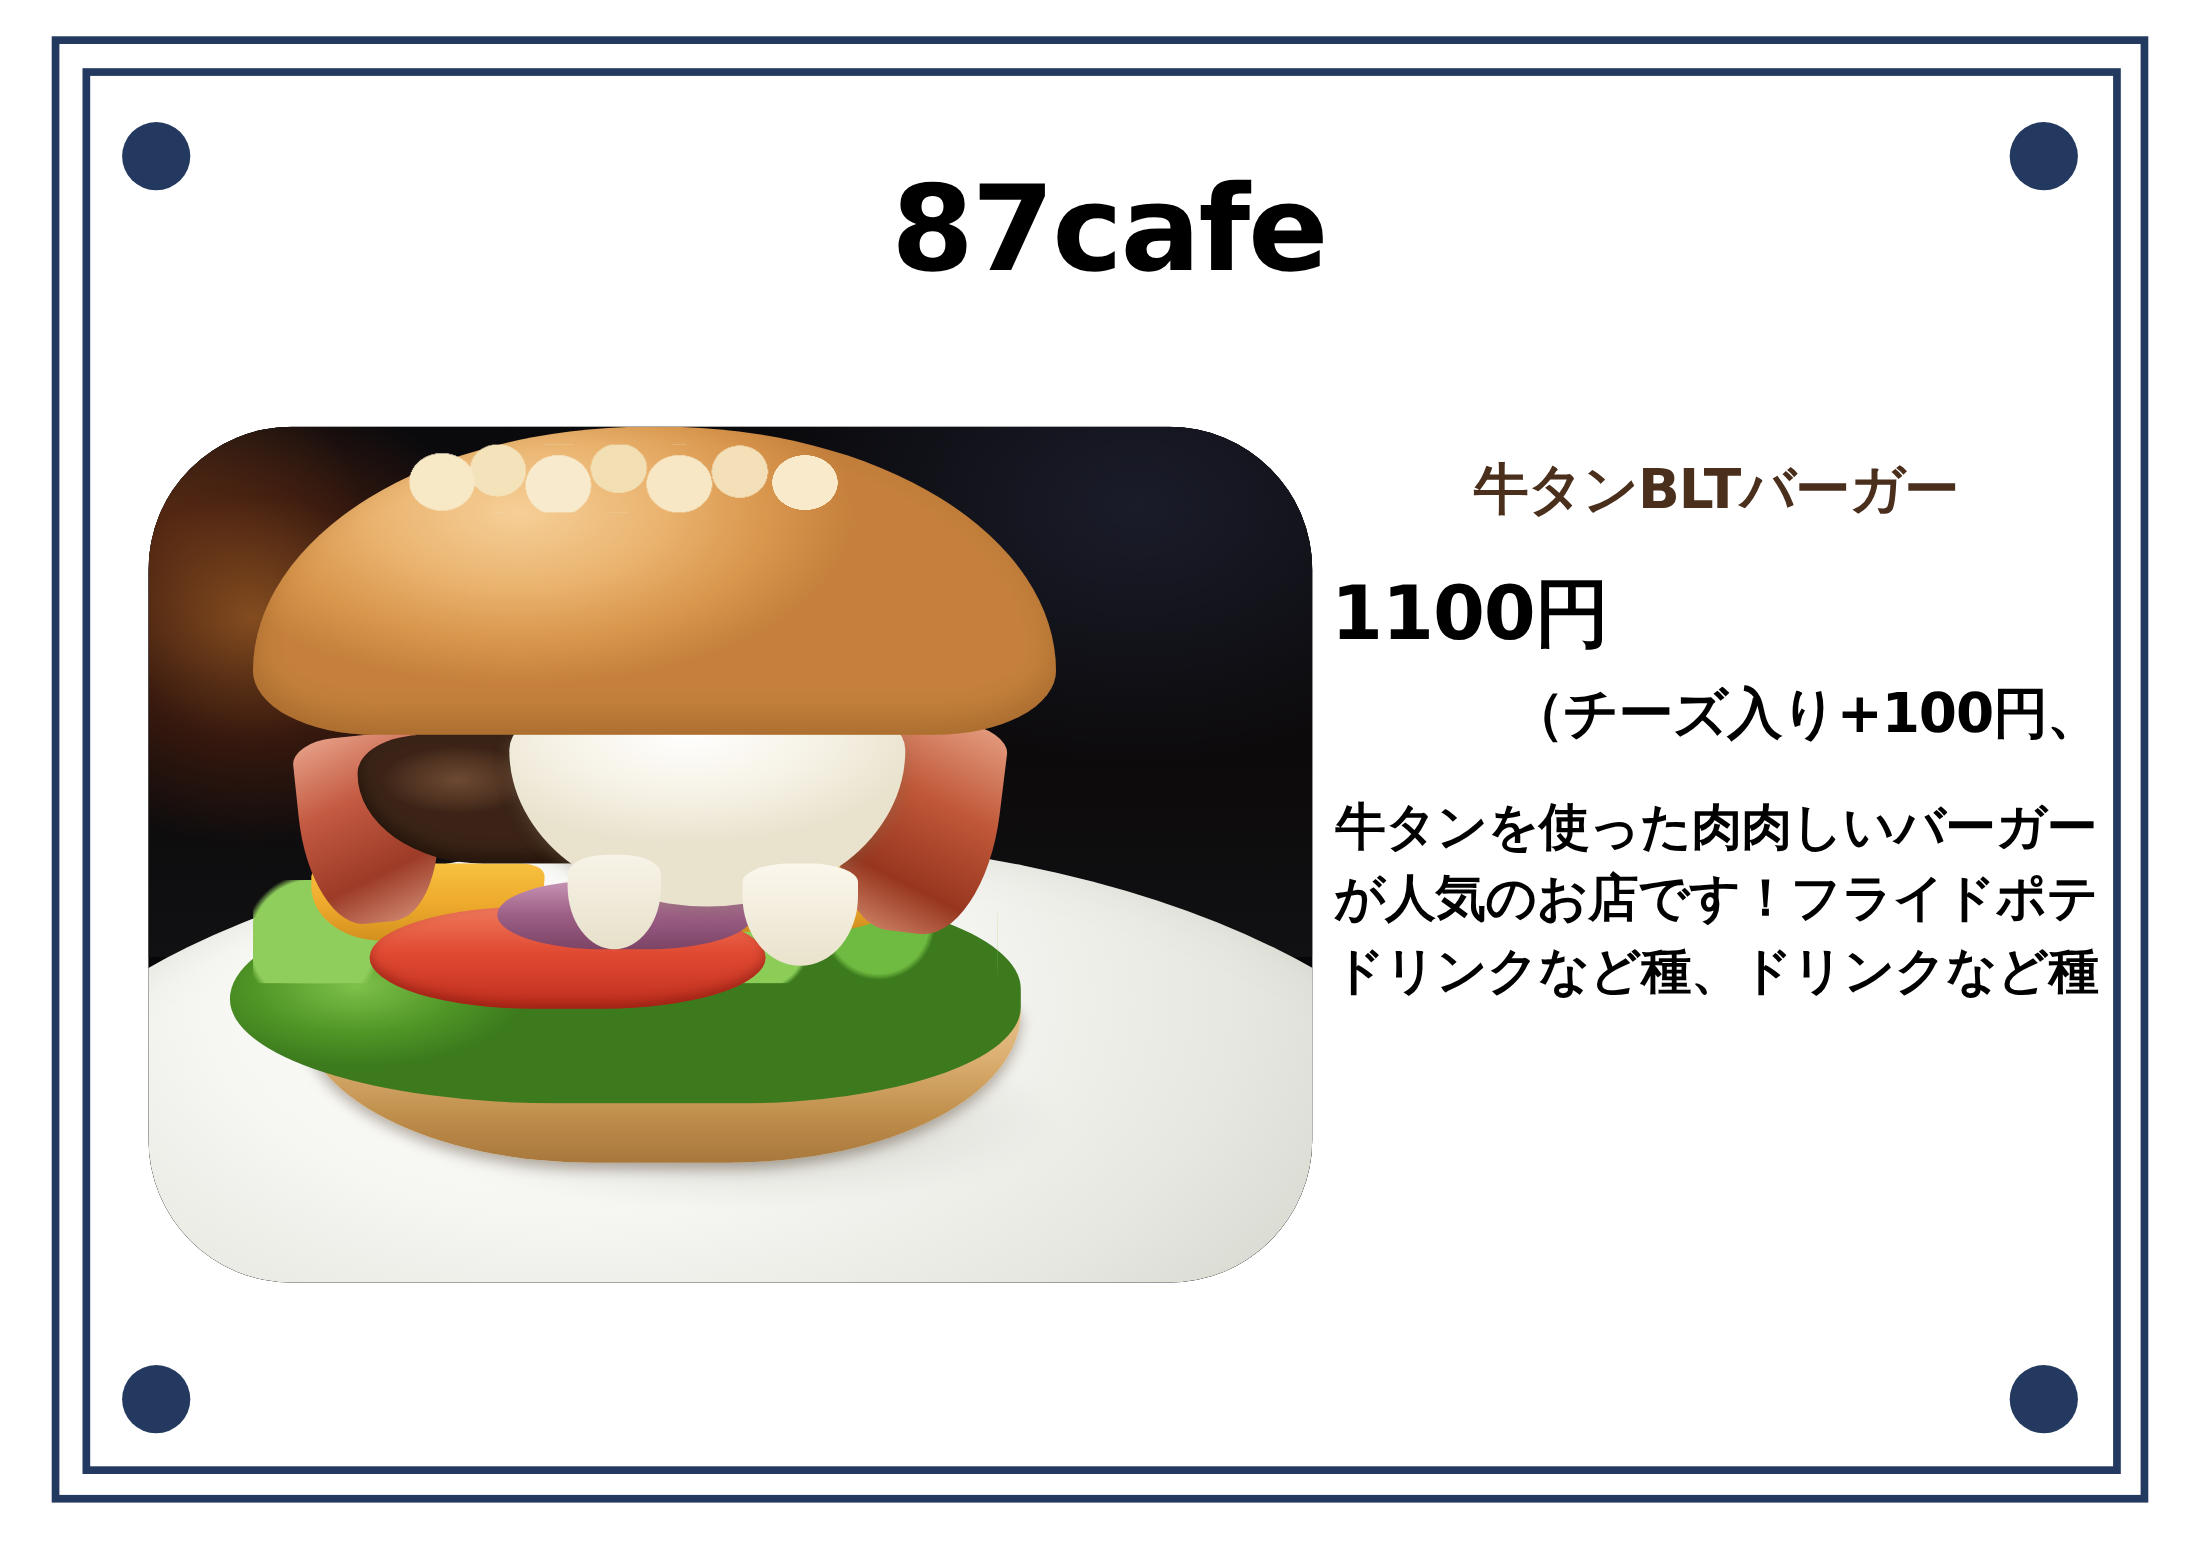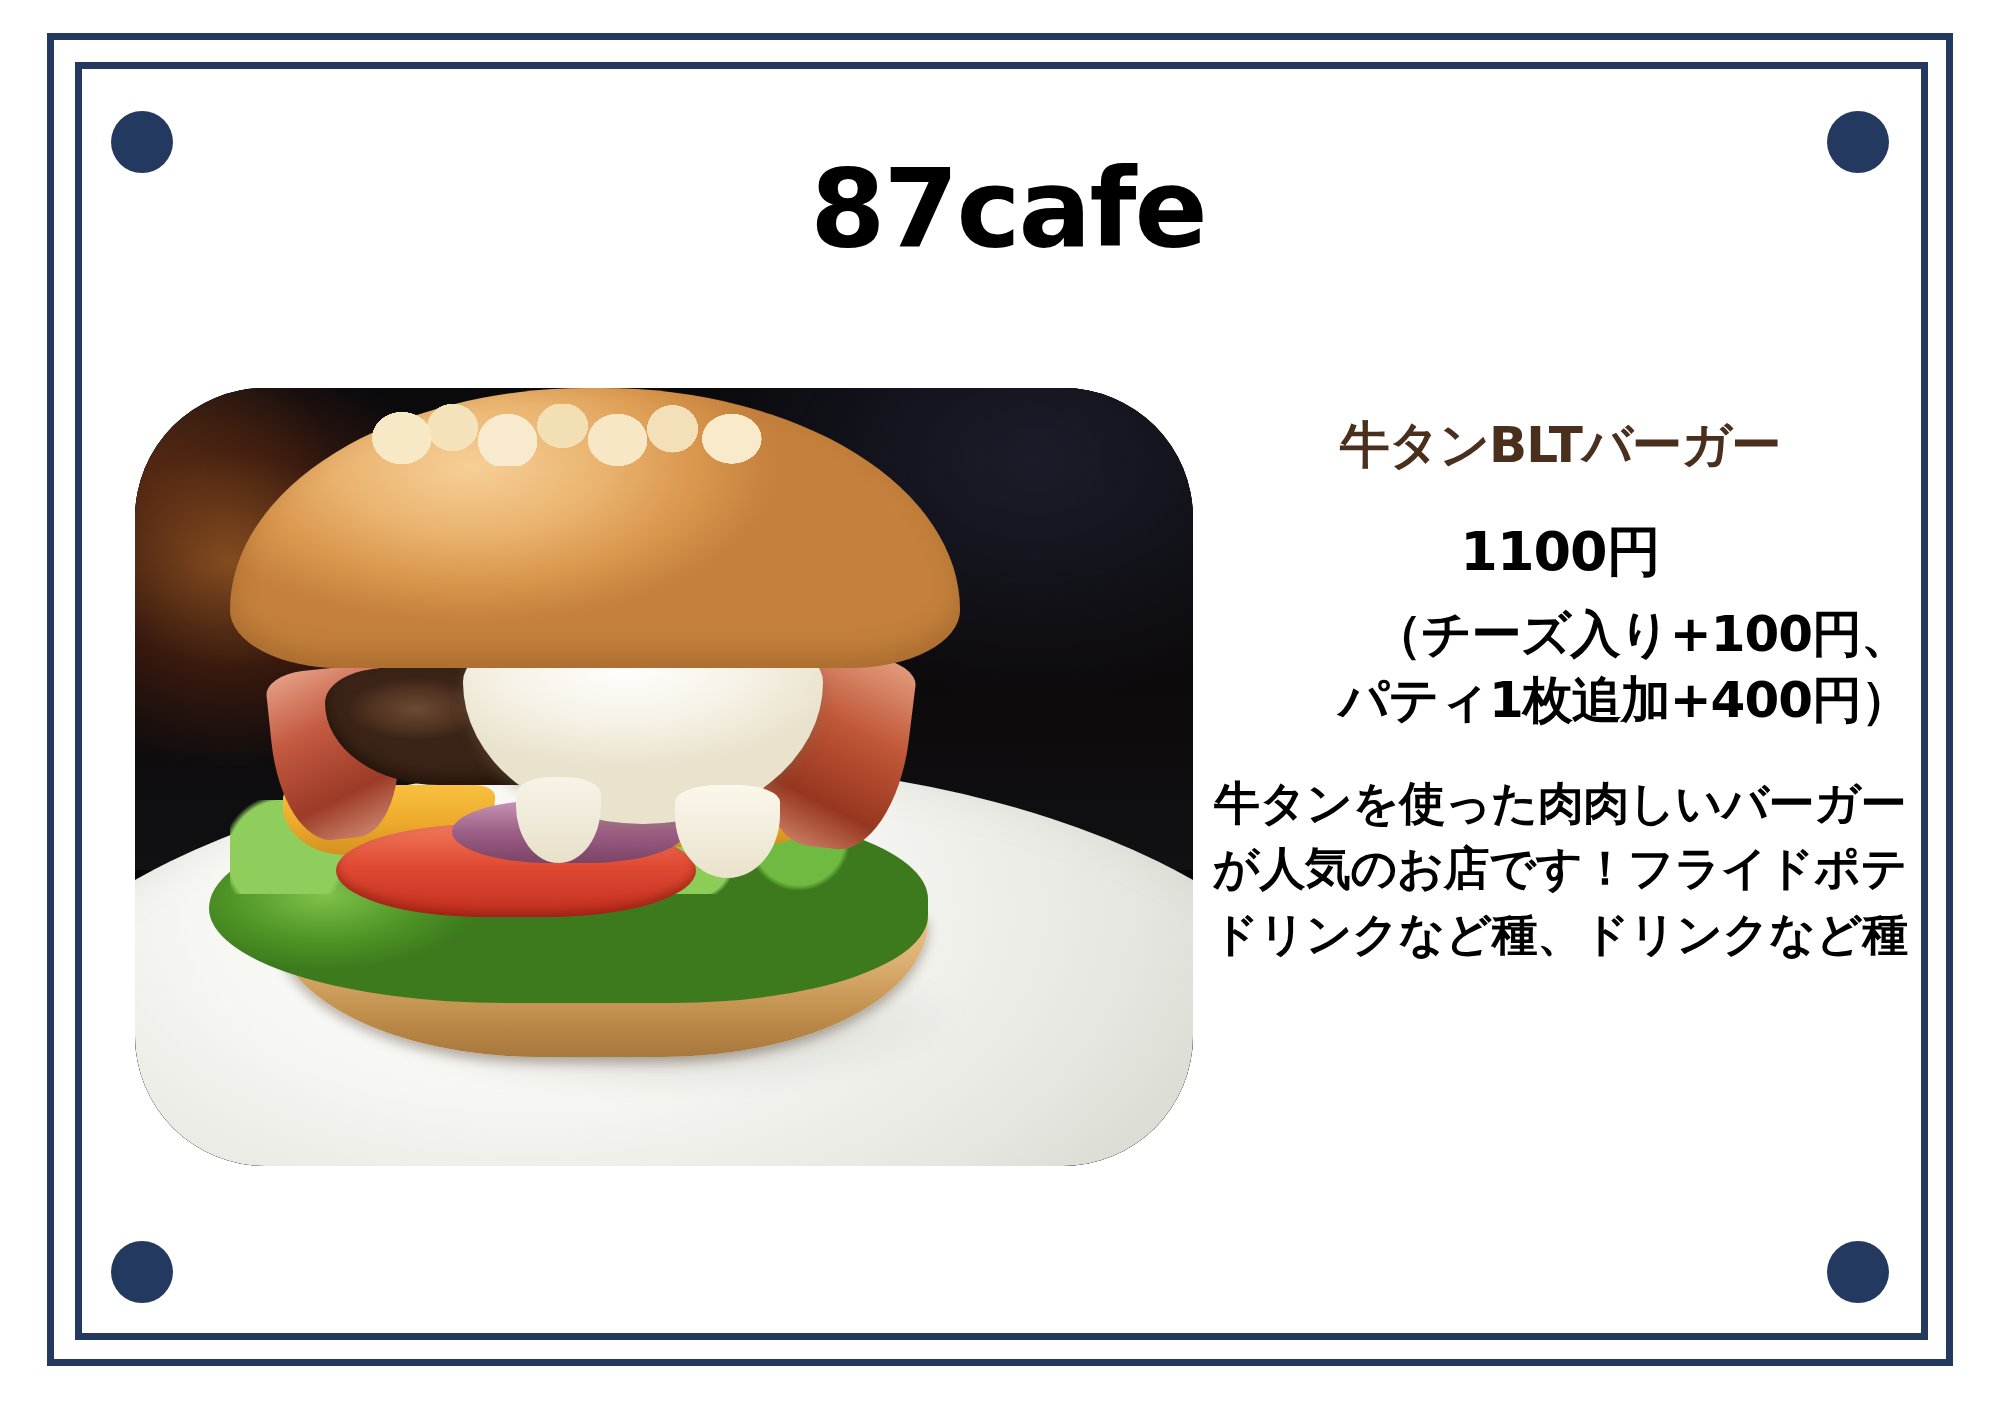--- a/index.html
+++ b/index.html
@@ -249,24 +249,24 @@
     line-height:1.1;
     color:#4a2f1c;
     text-align:center;
     white-space:nowrap;
     letter-spacing:-1px;
   }
   .price {
     margin-top:52px;
     font-family:"DejaVu Sans", sans-serif;
     font-weight:bold;
-    font-size:54px;
+    font-size:68px;
     line-height:1.0;
     color:#000000;
-    text-align:center;
+    text-align:left;
     letter-spacing:-1px;
   }
   .price-note {
     margin-top:22px;
     font-family:"DejaVu Sans", sans-serif;
     font-weight:bold;
     font-size:50px;
     line-height:1.32;
     color:#000000;
     text-align:right;
@@ -320,21 +320,20 @@
       <div class="bun-top"></div>
       <div class="seeds"></div>
     </div>
   </div>
 
   <div class="info">
     <div class="item-name">牛タンBLTバーガー</div>
     <div class="price">1100円</div>
     <div class="price-note">
       <div>（チーズ入り+100円、</div>
-      <div>パティ1枚追加+400円）</div>
     </div>
     <div class="desc">
       <div>牛タンを使った肉肉しいバーガー</div>
       <div>が人気のお店です！フライドポテ</div>
       <div>ドリンクなど種、ドリンクなど種</div>
     </div>
   </div>
 
 </div>
 

